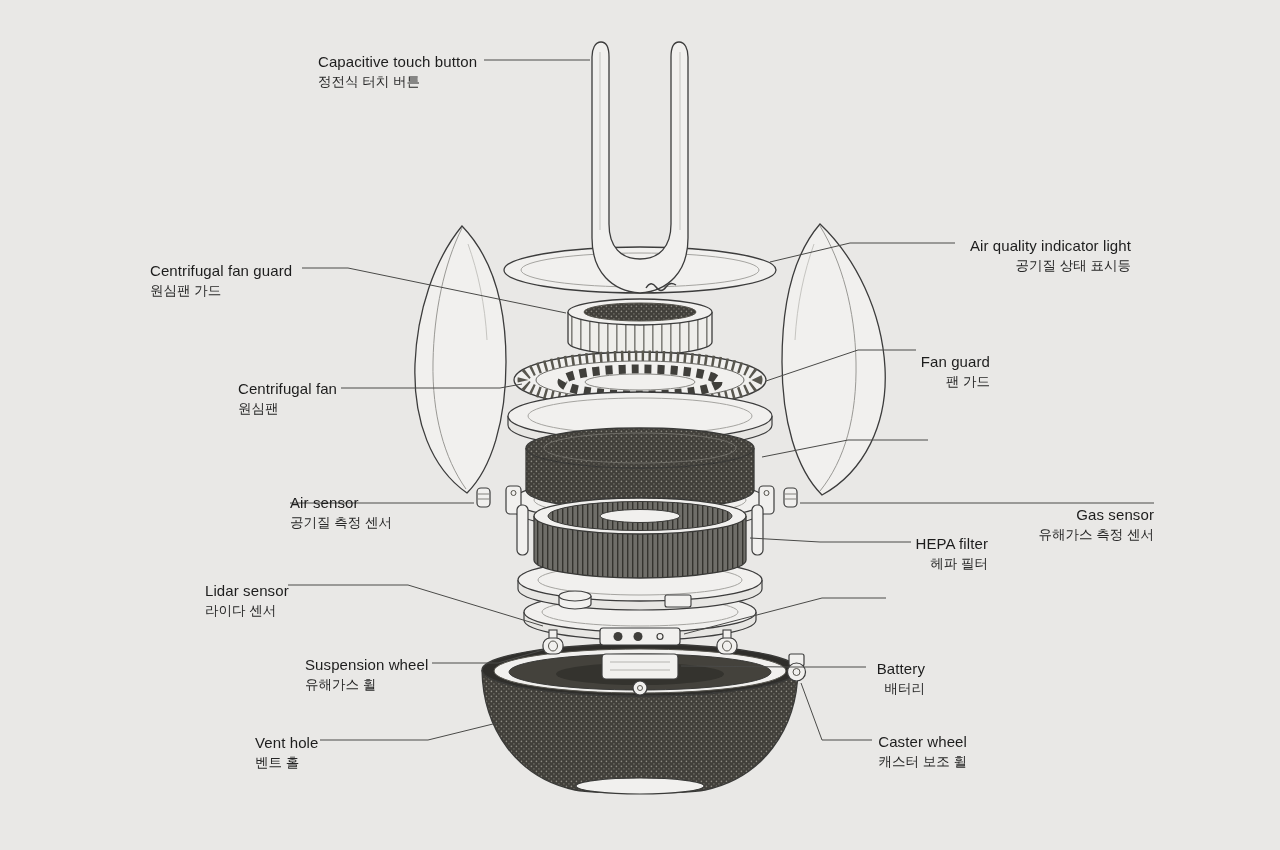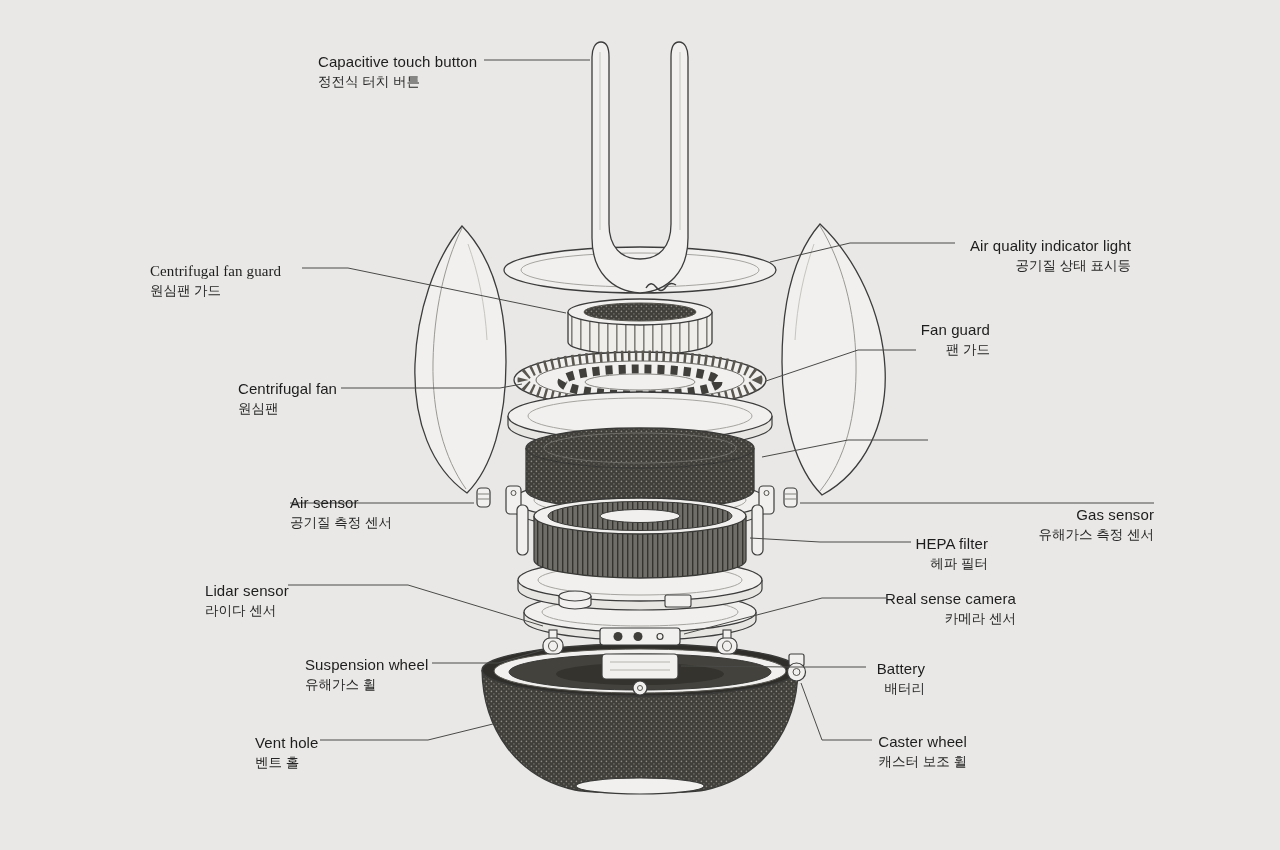--- a/index.html
+++ b/index.html
@@ -193,25 +193,25 @@
   </svg>
 
   <div class="label right" style="right:149px;top:236px;">
     <div class="en">Air quality indicator light</div>
     <div class="ko">공기질 상태 표시등</div>
   </div>
   <div class="label" style="left:318px;top:52px;">
     <div class="en">Capacitive touch button</div>
     <div class="ko">정전식 터치 버튼</div>
   </div>
-  <div class="label" style="left:150px;top:261px;font-family:Liberation Serif, serif;">
+  <div class="label" style="left:150px;top:261px;">
     <div class="en">Centrifugal fan guard</div>
     <div class="ko">원심팬 가드</div>
   </div>
-  <div class="label right" style="right:290px;top:320px;">
+  <div class="label right" style="right:290px;top:352px;">
     <div class="en">Fan guard</div>
     <div class="ko">팬 가드</div>
   </div>
   <div class="label" style="left:238px;top:379px;">
     <div class="en">Centrifugal fan</div>
     <div class="ko">원심팬</div>
   </div>
   <div class="label" style="left:290px;top:493px;">
     <div class="en">Air sensor</div>
     <div class="ko">공기질 측정 센서</div>
@@ -221,24 +221,20 @@
     <div class="ko">유해가스 측정 센서</div>
   </div>
   <div class="label right" style="right:292px;top:534px;">
     <div class="en">HEPA filter</div>
     <div class="ko">헤파 필터</div>
   </div>
   <div class="label" style="left:205px;top:581px;">
     <div class="en">Lidar sensor</div>
     <div class="ko">라이다 센서</div>
   </div>
-  <div class="label right" style="right:264px;top:589px;">
-    <div class="en">Real sense camera</div>
-    <div class="ko">카메라 센서</div>
-  </div>
   <div class="label" style="left:305px;top:655px;">
     <div class="en">Suspension wheel</div>
     <div class="ko">유해가스 휠</div>
   </div>
   <div class="label right" style="right:355px;top:659px;">
     <div class="en">Battery</div>
     <div class="ko">배터리</div>
   </div>
   <div class="label" style="left:255px;top:733px;">
     <div class="en">Vent hole</div>

